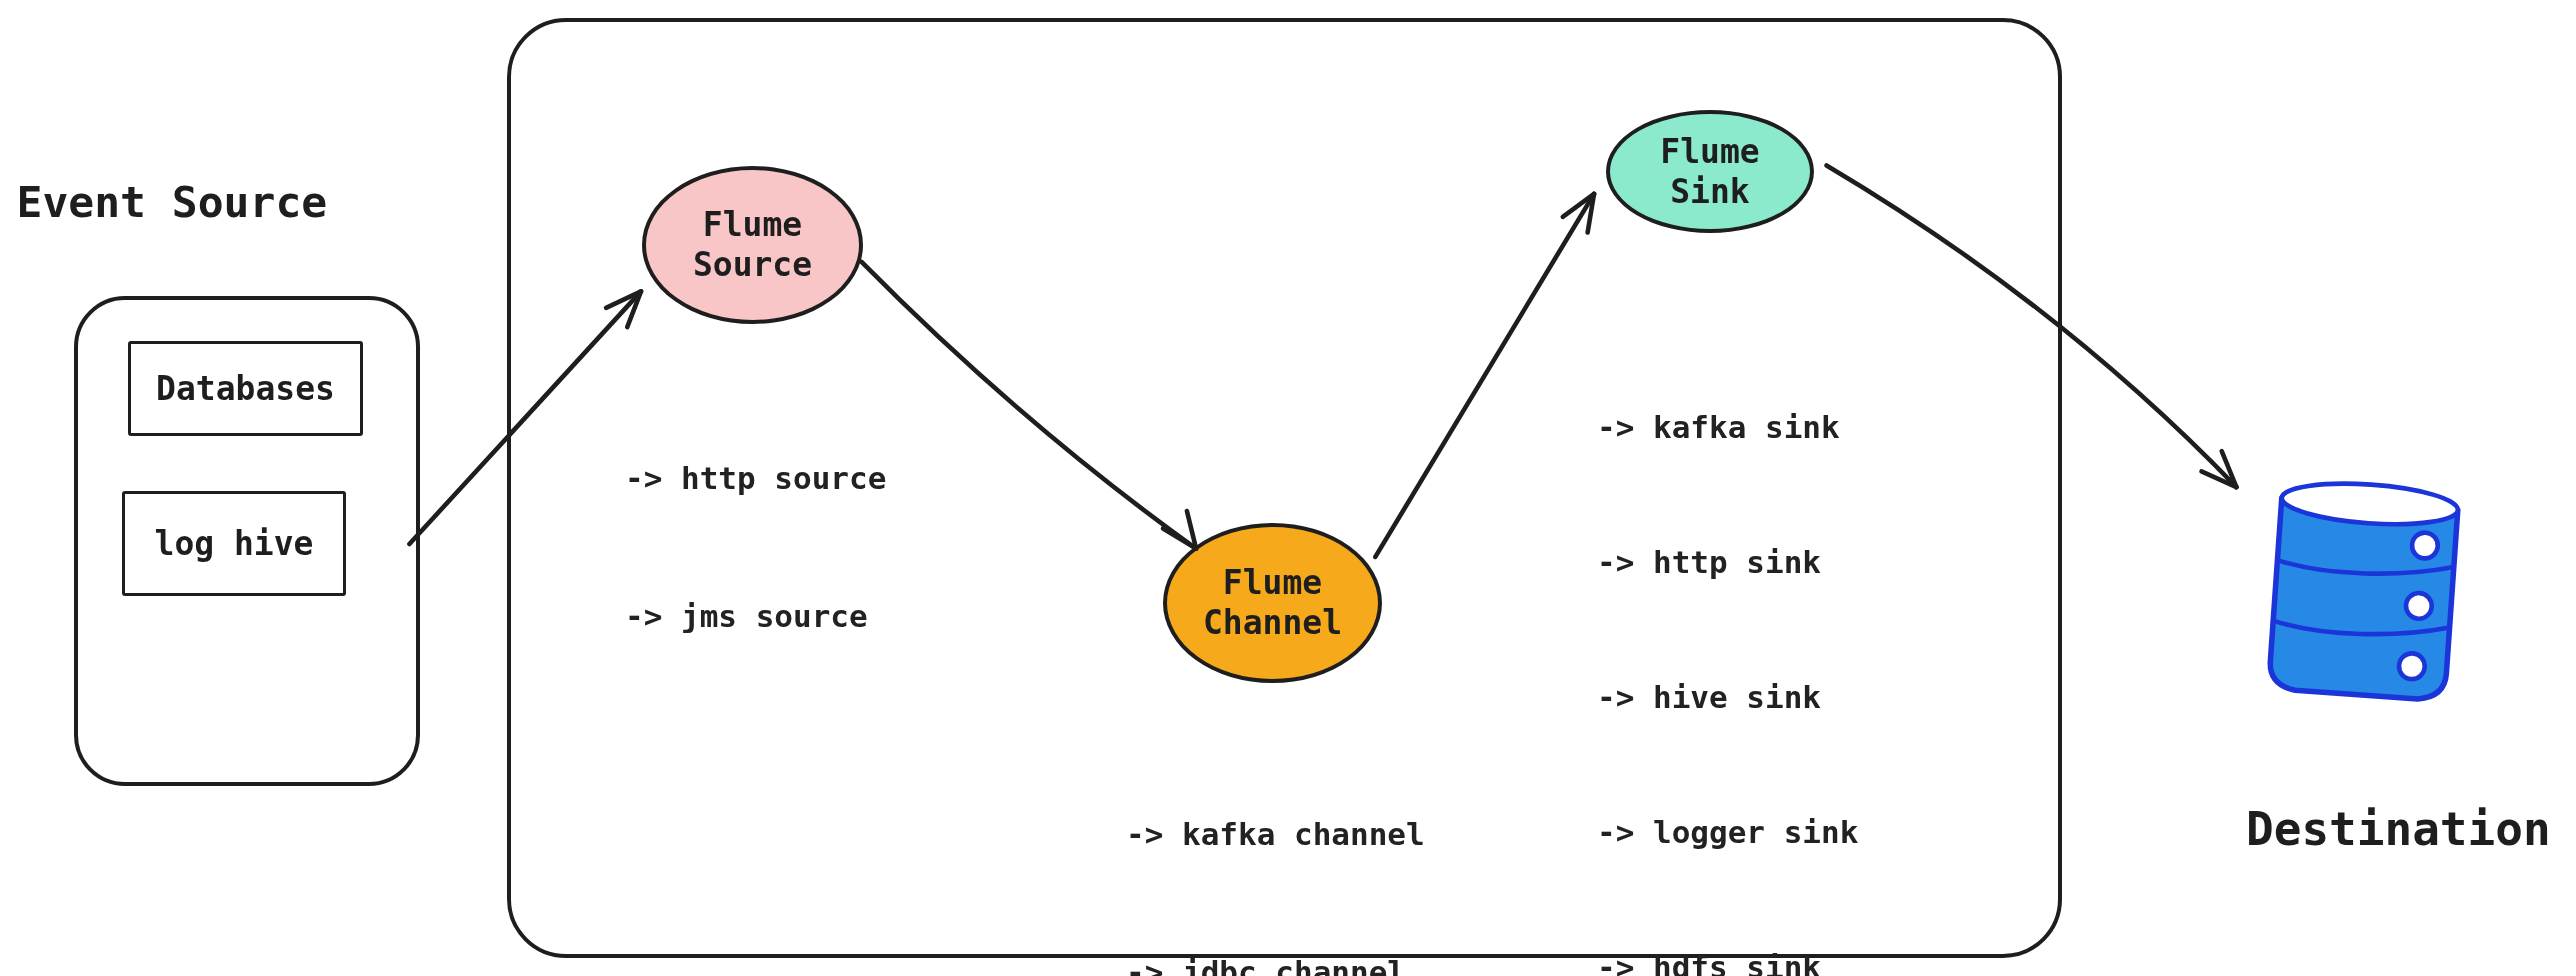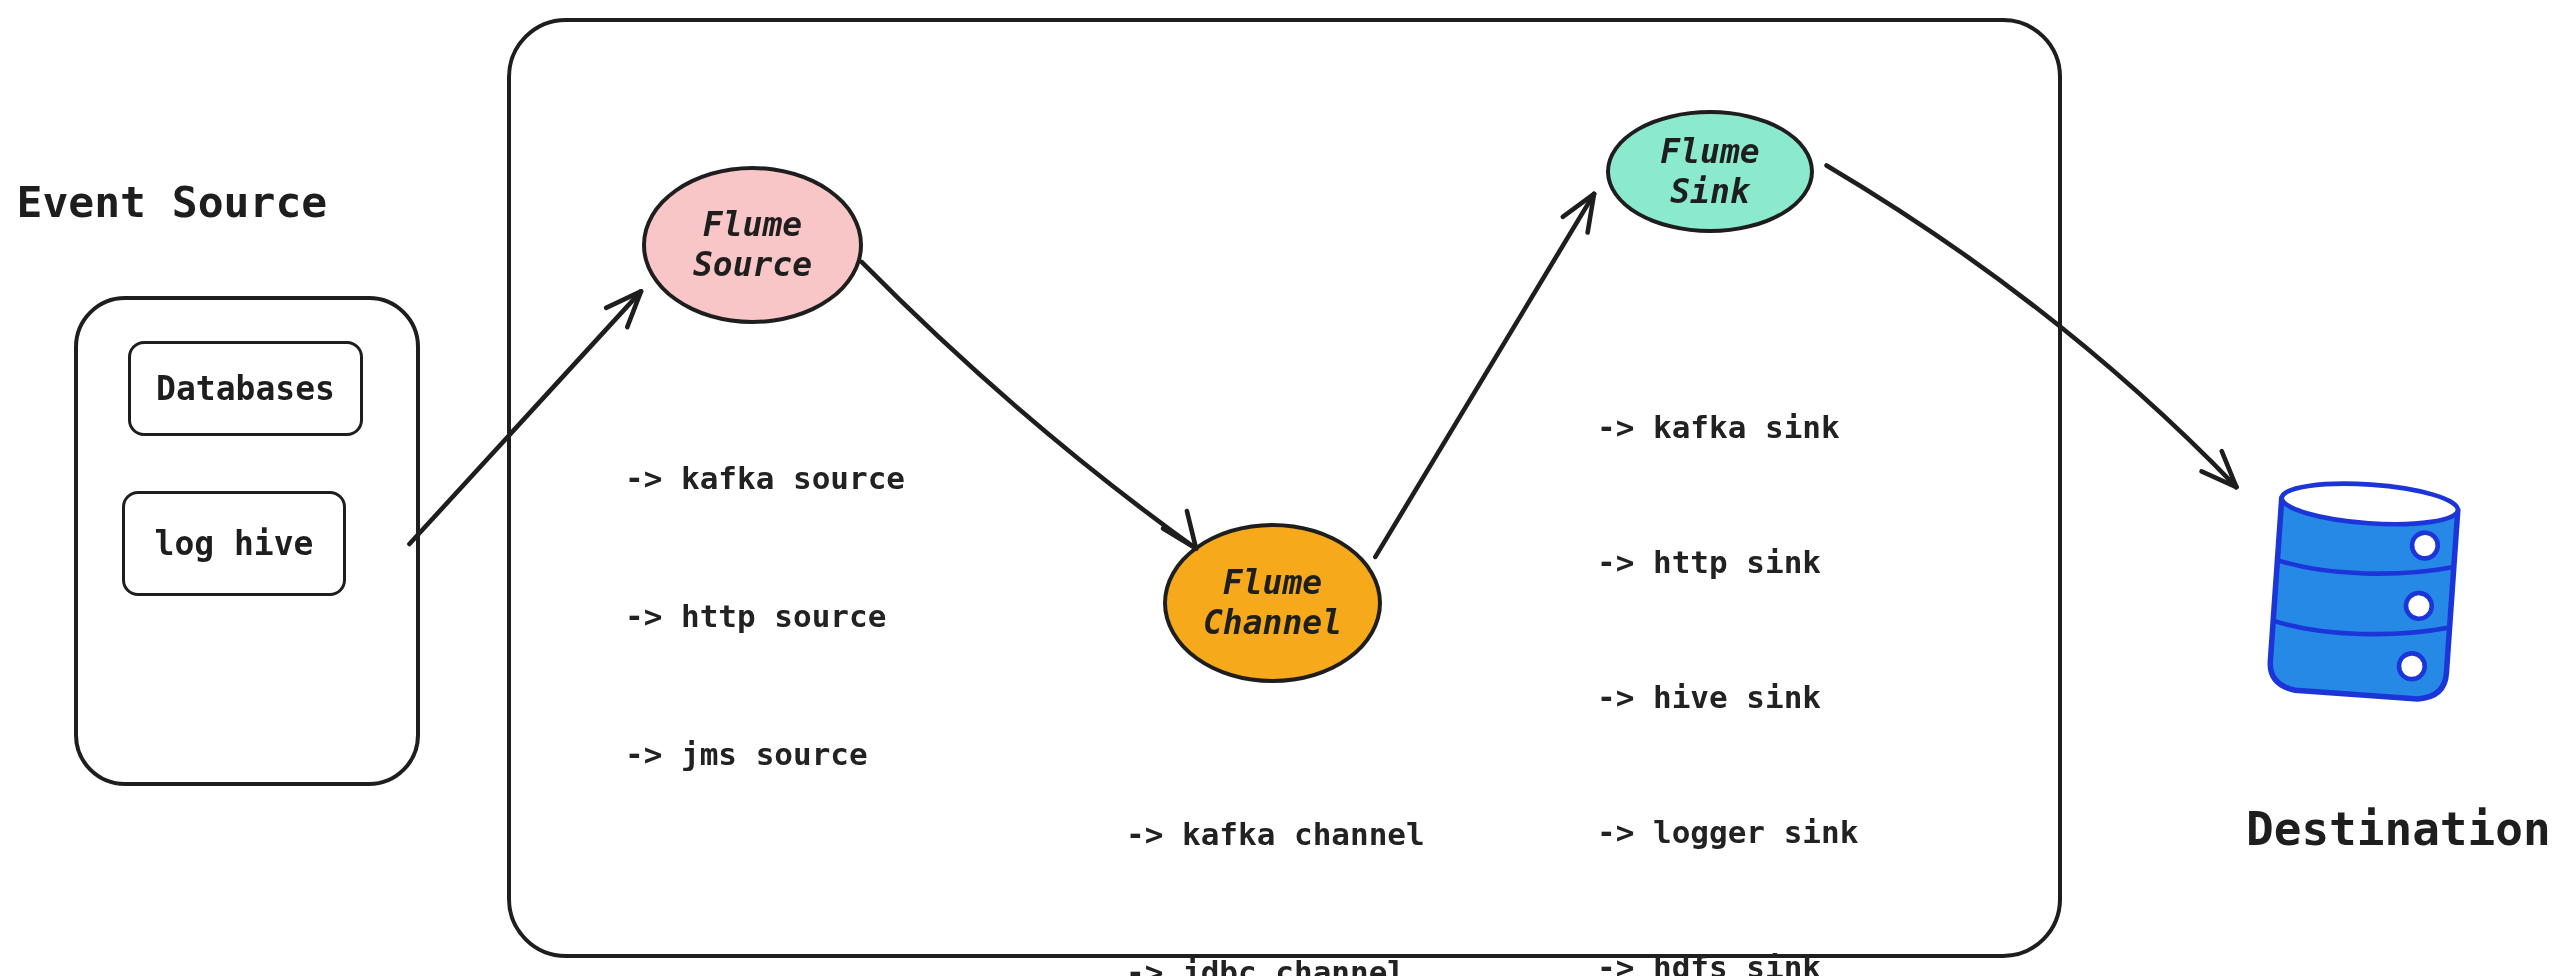--- a/index.html
+++ b/index.html
@@ -27,39 +27,39 @@
   }
   .dest-title{
     font-size:46px;font-weight:700;white-space:pre;color:var(--ink);
   }
   .es-box{
     left:74px;top:296px;width:346px;height:490px;
     border:4.6px solid var(--ink);border-radius:51px;
   }
   .es-item{
     position:absolute;
-    border:3.7px solid var(--ink);border-radius:16px;
+    border:3.7px solid var(--ink);border-radius:3px;
     display:flex;align-items:center;justify-content:center;
     font-size:33px;font-weight:700;white-space:pre;
   }
   .es-item.databases{left:50px;top:41px;width:235px;height:95px;}
   .es-item.logfile{left:44px;top:191px;width:224px;height:105px;}
   .es-item.messagequene{left:16.5px;top:344px;width:272px;height:110px;}
   .agent-box{
     left:507px;top:18.4px;width:1555px;height:940px;
     border:4.6px solid var(--ink);border-radius:59px;
   }
   .node{
     border:4.6px solid var(--ink);border-radius:50%;
     display:flex;align-items:center;justify-content:center;
     text-align:center;
   }
   .node-label{
     font-size:33px;font-weight:700;line-height:40px;
-    white-space:pre-line;color:var(--ink);font-style:italic;
+    white-space:pre-line;color:var(--ink);
   }
   .node.flume-source{left:642px;top:166px;width:221px;height:158px;background:var(--source-fill);}
   .node.flume-channel{left:1163px;top:523px;width:219px;height:160px;background:var(--channel-fill);}
   .node.flume-sink{left:1606px;top:110px;width:208px;height:123px;background:var(--sink-fill);}
   ul.feature-list{
     list-style:none;
     font-size:31px;font-weight:700;color:#222;
     white-space:pre;
   }
   ul.source-list{left:625px;top:363px;line-height:46px;}
@@ -93,21 +93,20 @@
   <div class="abs node flume-channel">
     <span class="node-label">Flume
 Channel</span>
   </div>
   <div class="abs node flume-sink">
     <span class="node-label">Flume
 Sink</span>
   </div>
 
   <ul class="abs feature-list source-list">
-    <li>-&gt; kafka source</li>
     <li>-&gt; http source</li>
     <li>-&gt; jms source</li>
     
   </ul>
 
   <ul class="abs feature-list channel-list">
     <li>-&gt; kafka channel</li>
     <li>-&gt; jdbc channel</li>
     
     

